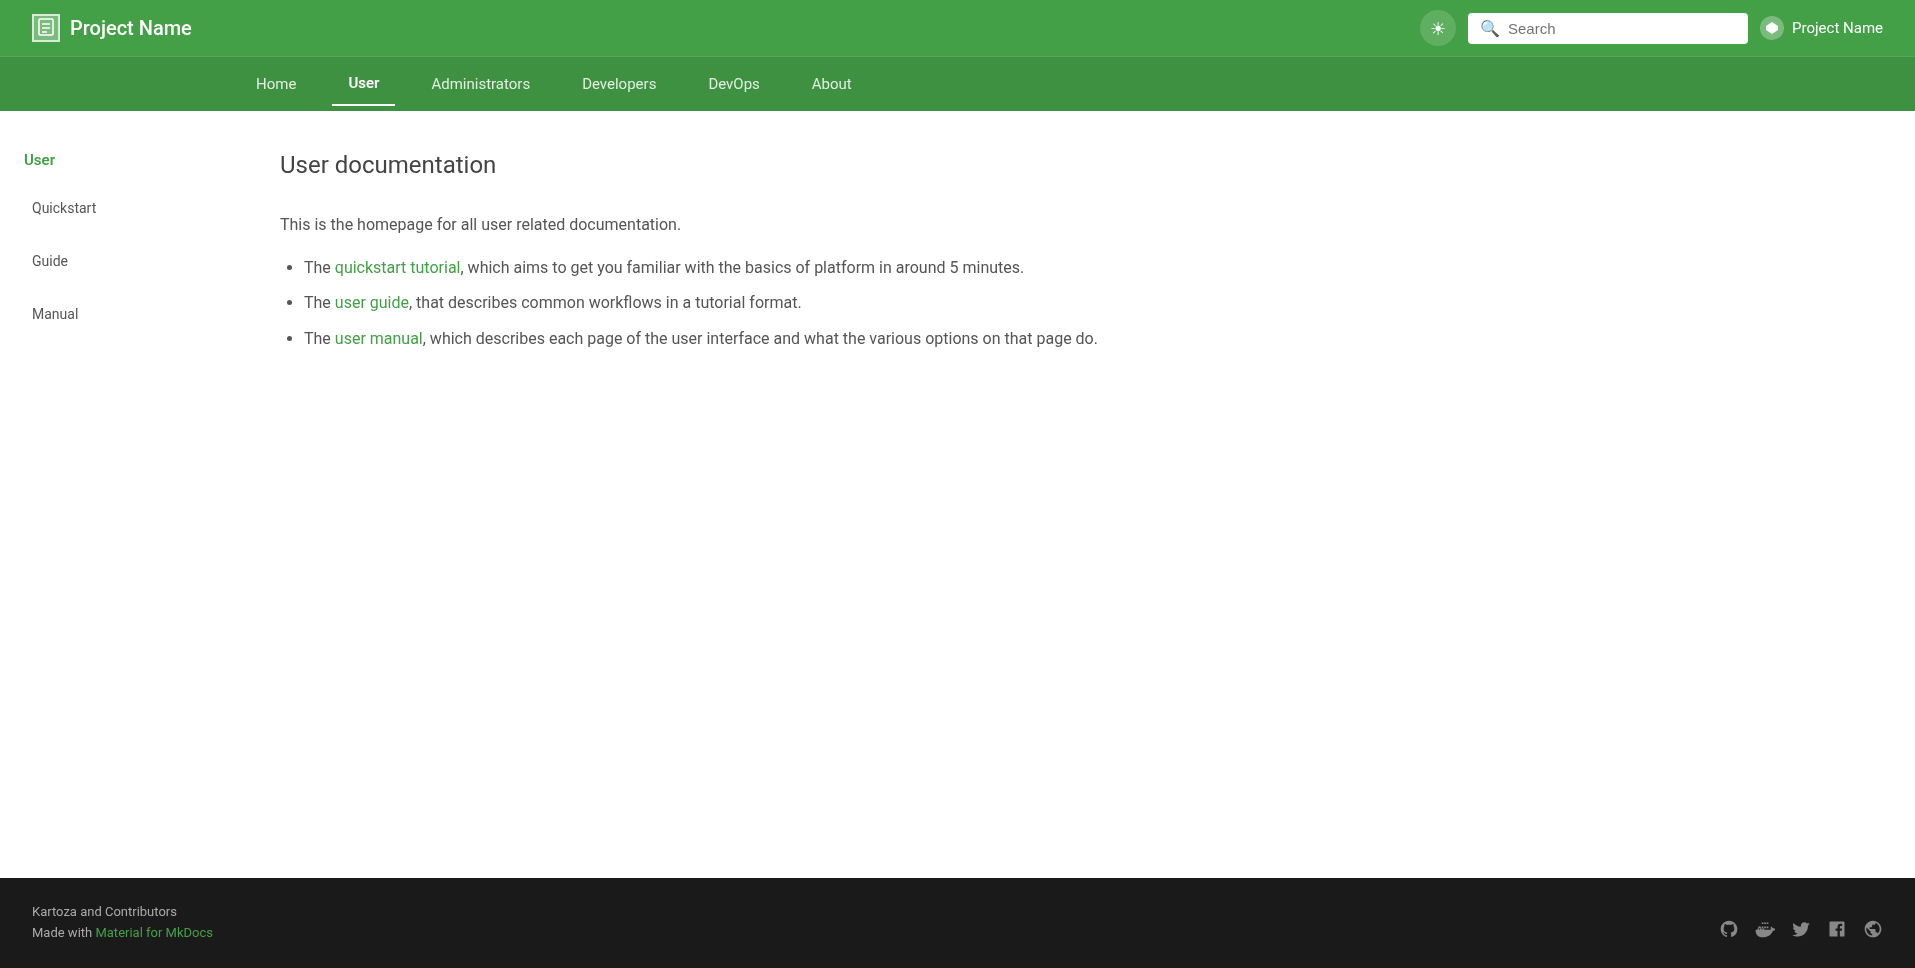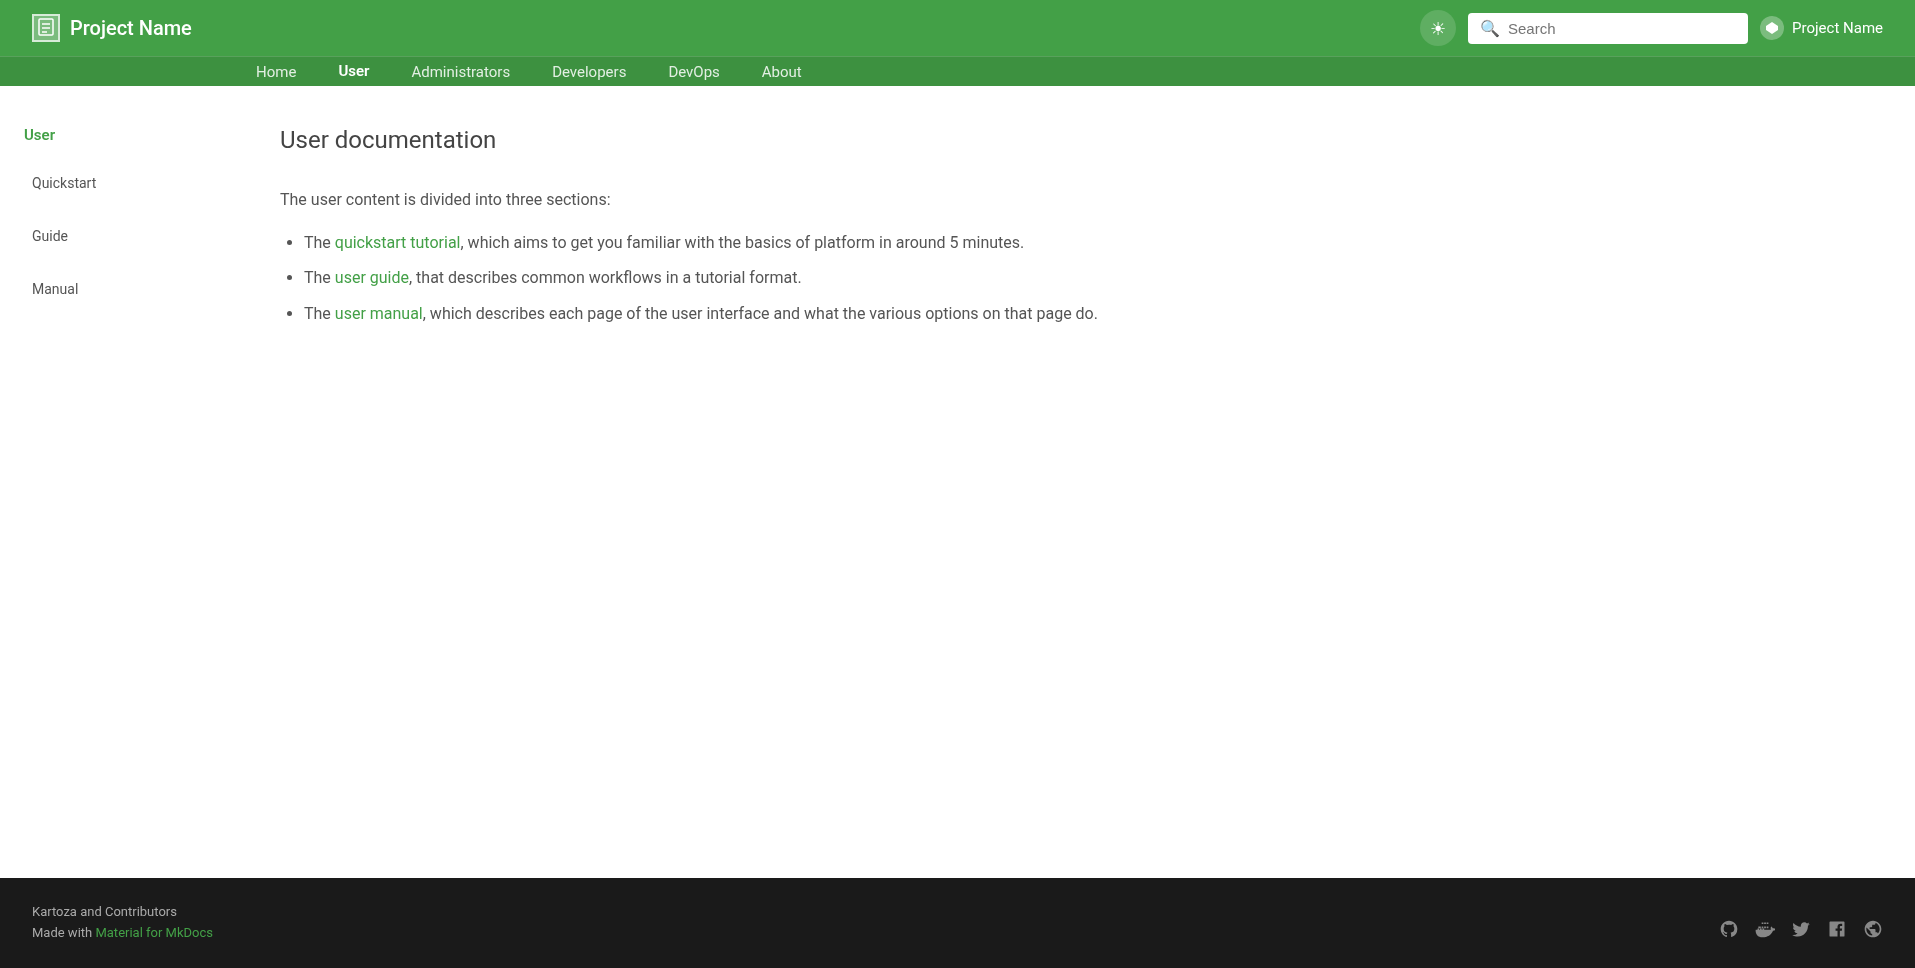--- a/index.html
+++ b/index.html
@@ -83,25 +83,25 @@
       display: flex;
       align-items: center;
       justify-content: center;
       font-size: 12px;
       color: #fff;
     }
 
     
     .nav-bar {
       background: #3d9140;
-      height: 30px;
+      height: 55px;
       display: flex;
       align-items: center;
       padding: 0 240px;
-      gap: 10px;
+      gap: 20px;
       border-top: 1px solid rgba(255,255,255,0.15);
     }
     .nav-item {
       color: rgba(255,255,255,0.85);
       font-size: 15px;
       padding: 12px 16px;
       cursor: pointer;
       text-decoration: none;
       display: block;
     }
@@ -241,21 +241,21 @@
 
   <aside class="sidebar">
     <div class="sidebar-heading">User</div>
     <a class="sidebar-item">Quickstart</a>
     <a class="sidebar-item">Guide</a>
     <a class="sidebar-item">Manual</a>
   </aside>
 
   <main class="content">
     <h1>User documentation</h1>
-    <p>The user content is divided into three sections:</p>
+    <p>This is the homepage for all user related documentation.</p>
     <ul>
       <li>
         <span>The </span><a href="#">quickstart tutorial</a><span>, which aims to get you familiar with the basics of platform in around 5 minutes.</span>
       </li>
       <li>
         <span>The </span><a href="#">user guide</a><span>, that describes common workflows in a tutorial format.</span>
       </li>
       <li>
         <span>The </span><a href="#">user manual</a><span>, which describes each page of the user interface and what the various options on that page do.</span>
       </li>

